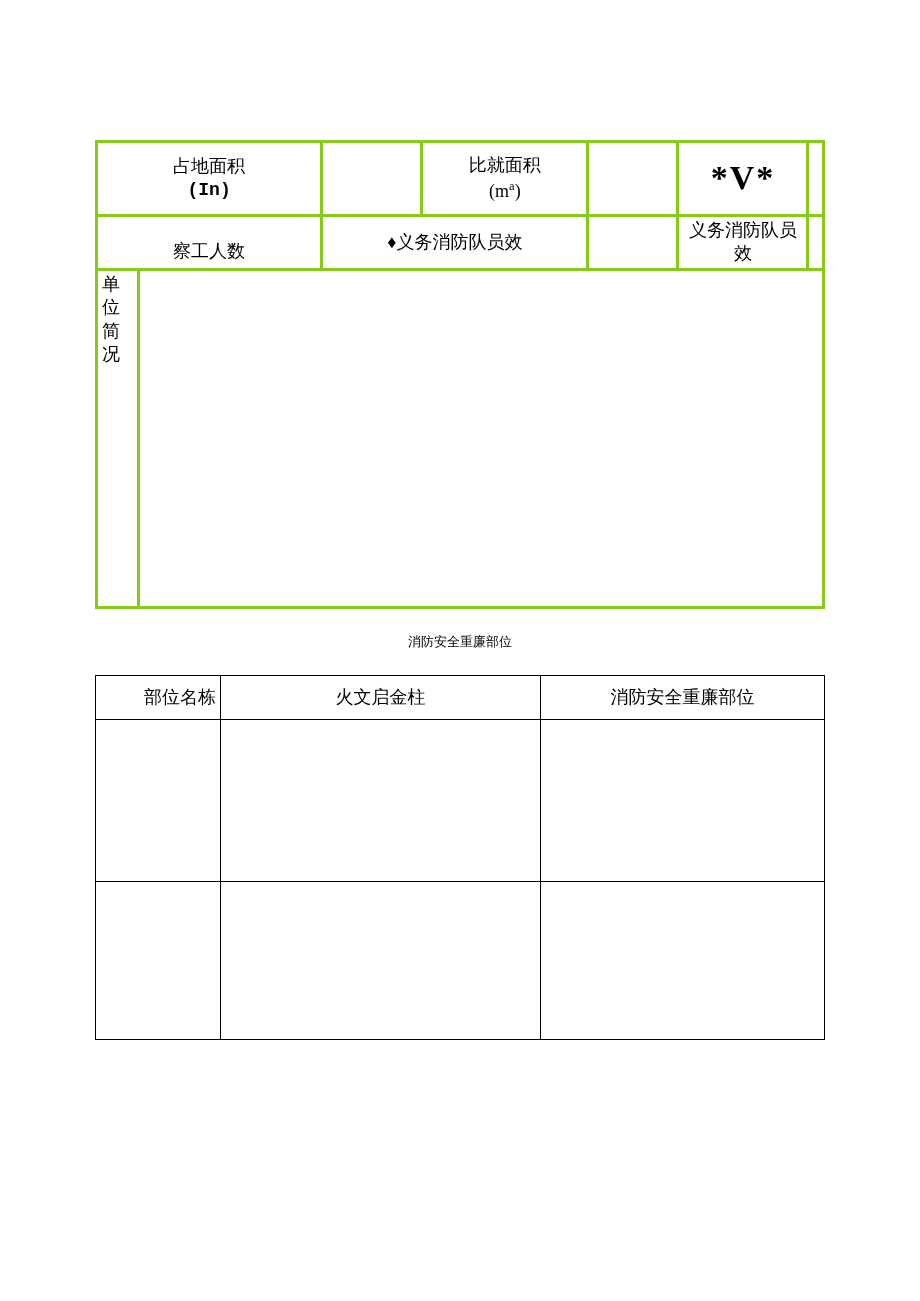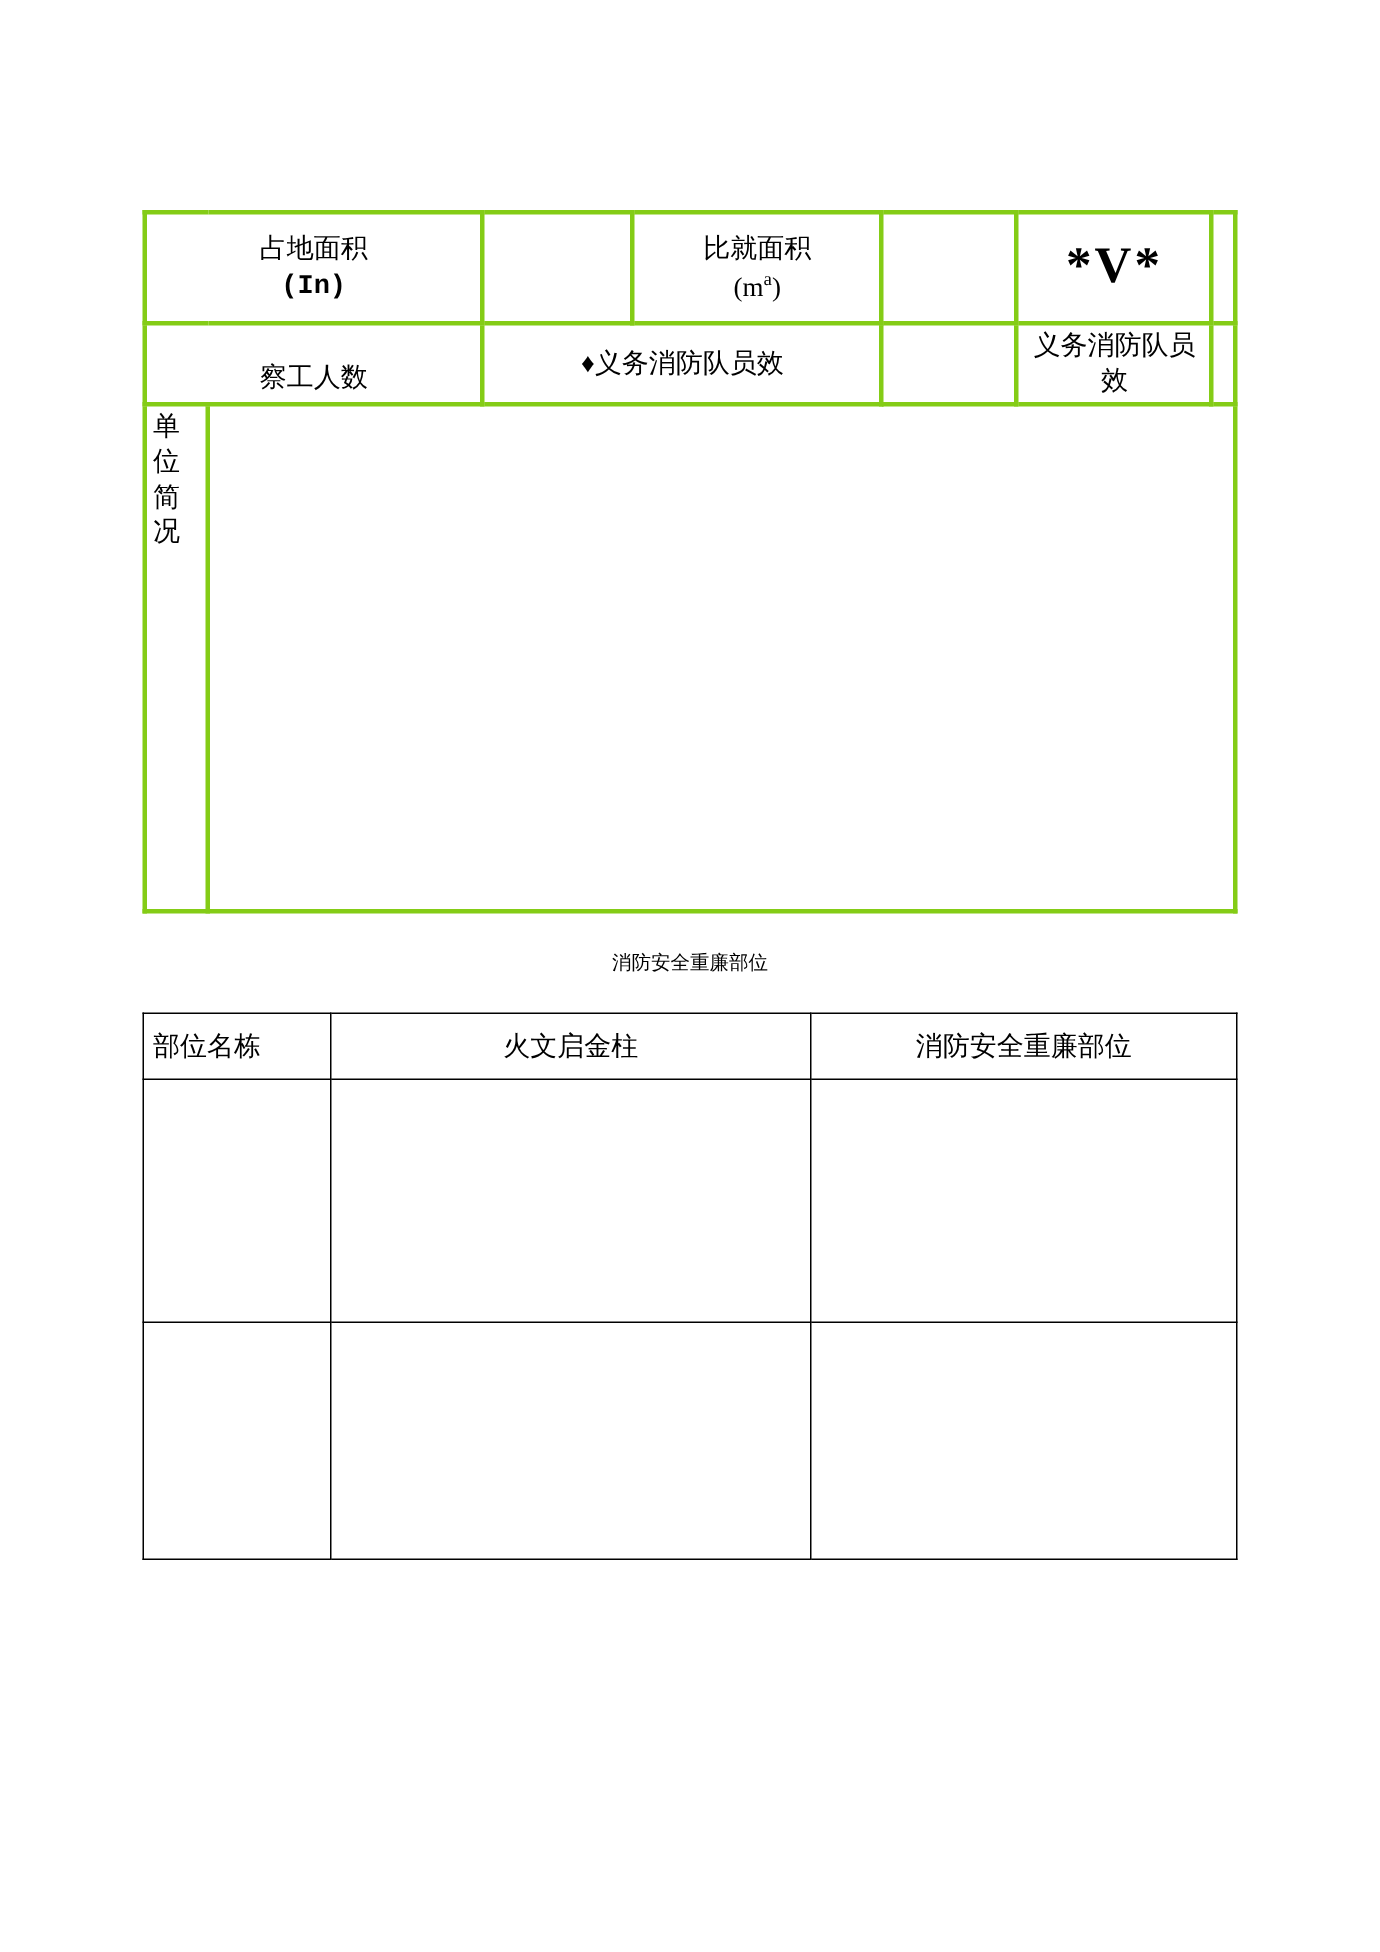--- a/index.html
+++ b/index.html
@@ -101,21 +101,21 @@
     <td colspan="7"></td>
   </tr>
 </tbody>
   </table>
 
 <div class="section-title">消防安全重廉部位</div>
 
 <table class="table2">
   <tbody>
       <tr class="hdr">
-    <td class="col-a" style="text-align:left;padding-left:6px">部位名栋</td>
+    <td class="col-a" style="text-align:right;padding-left:6px">部位名栋</td>
     <td class="col-b">火文启金柱</td>
     <td>消防安全重廉部位</td>
   </tr>
   <tr class="tall">
     <td class="col-a"></td>
     <td class="col-b"></td>
     <td></td>
   </tr>
   <tr class="tall2">
     <td class="col-a"></td>

